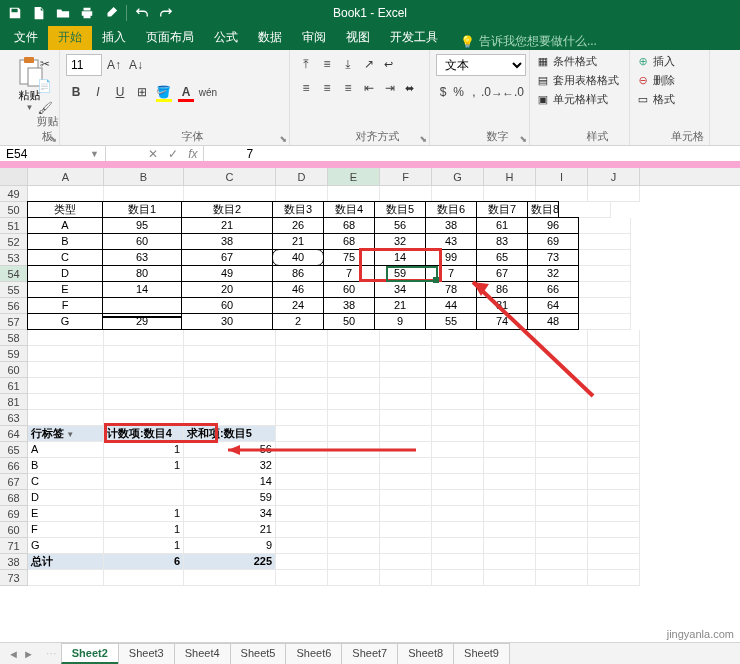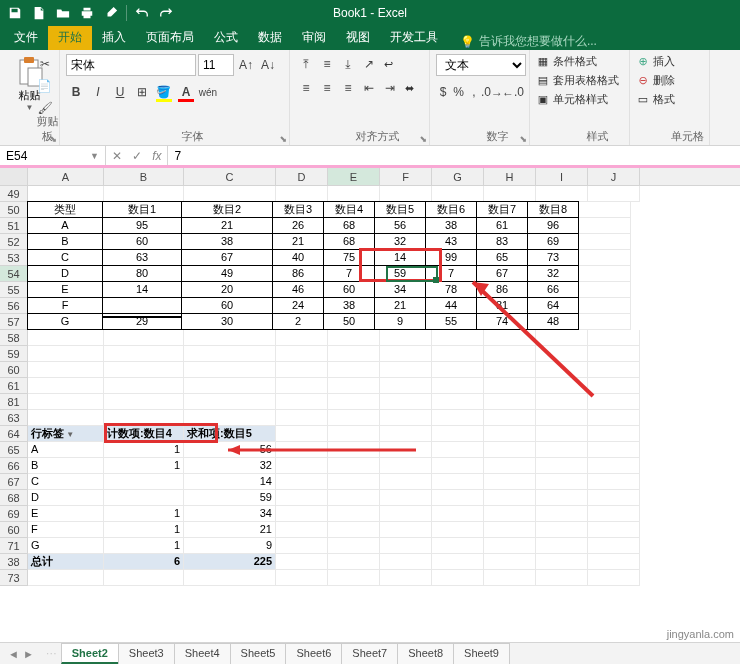--- a/index.html
+++ b/index.html
@@ -37,21 +37,21 @@
 .align-row { display: flex; gap: 1px; margin-top: 2px; }
 
 .numgroup { width: 100px; }
 .stylegroup { width: 100px; }
 .cellgroup { width: 80px; }
 
 .cond-row { display: flex; align-items: center; gap: 3px; font-size: 11px; color: #333; padding: 2px 0; cursor: pointer; }
 .cond-icon { width: 14px; height: 14px; display: inline-flex; align-items: center; justify-content: center; }
 
 
-.formulabar { height: 22px; border-bottom: 3px solid #f9a8d4; display: flex; align-items: stretch; background: #fff; }
+.formulabar { height: 22px; border-bottom: 7px solid #f9a8d4; display: flex; align-items: stretch; background: #fff; gap: 36px; }
 .namebox { width: 106px; border-right: 1px solid #d4d4d4; padding: 2px 6px; font-size: 12px; display: flex; align-items: center; }
 .namebox .dd { margin-left: auto; color: #888; font-size: 9px; }
 .fx-btns { display: flex; align-items: center; border-right: 1px solid #d4d4d4; padding: 0 6px; gap: 10px; color: #888; }
 .fx-input { flex: 1; padding: 2px 6px; font-size: 12px; border: none; outline: none; }
 
 
 .grid-wrap { position: relative; height: 482px; overflow: hidden; }
 .colhdrs { display: flex; height: 18px; background: #f0f0f0; border-bottom: 1px solid #d4d4d4; }
 .rownum-spacer { width: 28px; border-right: 1px solid #d4d4d4; background: #e8e8e8; }
 .colhdr { border-right: 1px solid #d4d4d4; text-align: center; font-size: 11px; color: #444; line-height: 18px; }
@@ -165,21 +165,20 @@
     <div class="side" style="position:absolute;top:4px;right:4px">
       <div class="btn-s">✂</div>
       <div class="btn-s">📄</div>
       <div class="btn-s">🖌</div>
     </div>
     <div class="group-label"><span>剪贴板</span><span class="dlg">⬊</span></div>
   </div>
 
   <div class="group fontgroup">
     <div class="font-row">
-      <input class="font-select" style="width: 130px;" value="宋体">
       <input class="font-select" style="width: 36px;" value="11">
       <div class="btn-s">A↑</div>
       <div class="btn-s">A↓</div>
     </div>
     <div class="font-row" style="margin-top:6px">
       <div class="btn-s">
           <b>B</b>
         </div>
       <div class="btn-s">
           <i>I</i>
@@ -353,21 +352,21 @@
         </div>
         <div class="cellrow">
           <div class="cell b c" style="width: 76px;">类型</div>
           <div class="cell b c" style="width: 80px;">数目1</div>
           <div class="cell b c" style="width: 92px;">数目2</div>
           <div class="cell b c" style="width: 52px;">数目3</div>
           <div class="cell b c" style="width: 52px;">数目4</div>
           <div class="cell b c" style="width: 52px;">数目5</div>
           <div class="cell b c" style="width: 52px;">数目6</div>
           <div class="cell b c" style="width: 52px;">数目7</div>
-          <div class="cell b c" style="width: 52px;">数目8</div>
+          <div class="cell b c" style="width: 32px;">数目8</div>
           <div class="cell" style="width: 52px;"></div>
         </div>
         <div class="cellrow">
           <div class="cell b c" style="width: 76px;">A</div>
           <div class="cell b c" style="width: 80px;">95</div>
           <div class="cell b c" style="width: 92px;">21</div>
           <div class="cell b c" style="width: 52px;">26</div>
           <div class="cell b c" style="width: 52px;">68</div>
           <div class="cell b c" style="width: 52px;">56</div>
           <div class="cell b c" style="width: 52px;">38</div>
@@ -384,21 +383,21 @@
           <div class="cell b c" style="width: 52px;">32</div>
           <div class="cell b c" style="width: 52px;">43</div>
           <div class="cell b c" style="width: 52px;">83</div>
           <div class="cell b c" style="width: 52px;">69</div>
           <div class="cell" style="width: 52px;"></div>
         </div>
         <div class="cellrow">
           <div class="cell b c" style="width: 76px;">C</div>
           <div class="cell b c" style="width: 80px;">63</div>
           <div class="cell b c" style="width: 92px;">67</div>
-          <div class="cell b c" style="width: 52px;">40</div>
+          <div class="cell b c" style="width: 52px; border-radius: 7px;">40</div>
           <div class="cell b c" style="width: 52px;">75</div>
           <div class="cell b c" style="width: 52px;">14</div>
           <div class="cell b c" style="width: 52px;">99</div>
           <div class="cell b c" style="width: 52px;">65</div>
           <div class="cell b c" style="width: 52px;">73</div>
           <div class="cell" style="width: 52px;"></div>
         </div>
         <div class="cellrow">
           <div class="cell b c" style="width: 76px;">D</div>
           <div class="cell b c" style="width: 80px;">80</div>

